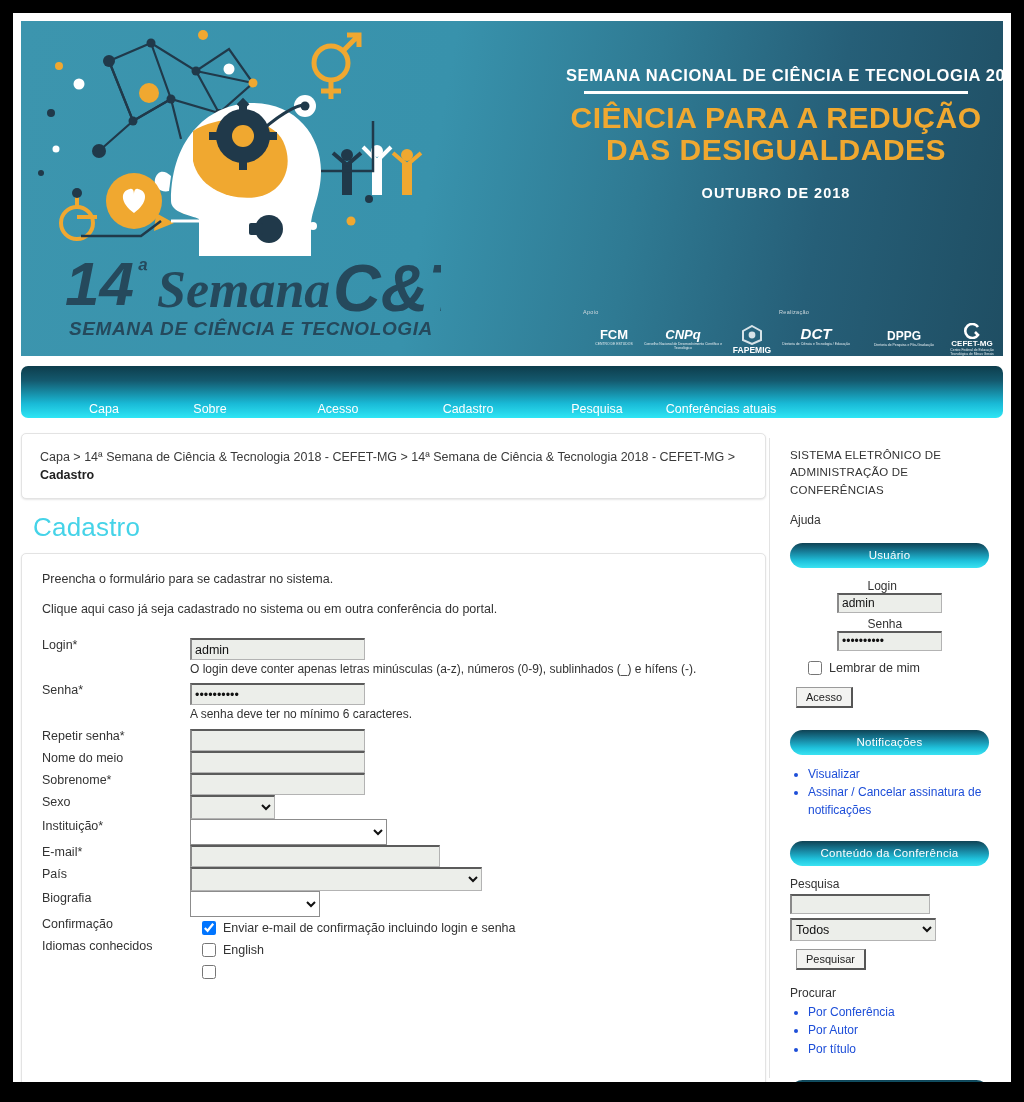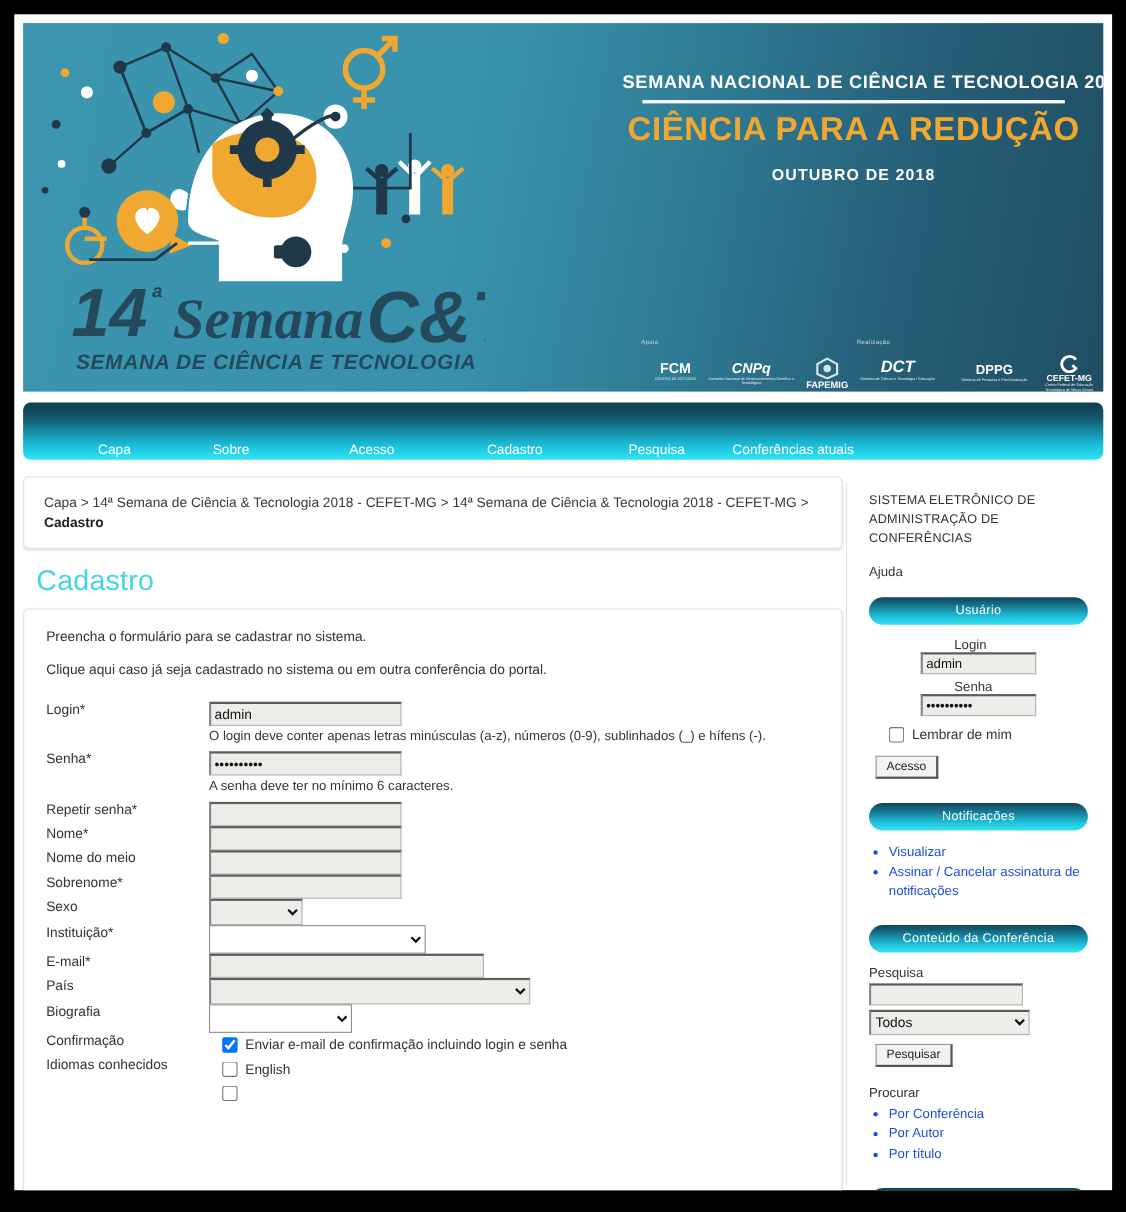--- a/index.html
+++ b/index.html
@@ -296,20 +296,21 @@
       <text x="76" y="36" font-family="Liberation Sans, sans-serif" font-size="26" font-weight="bold" font-style="italic" fill="#25495c">ª</text>
       <text x="96" y="64" font-family="Liberation Serif, serif" font-size="52" font-weight="bold" font-style="italic" fill="#25495c">Semana</text>
       <text x="272" y="68" font-family="Liberation Sans, sans-serif" font-size="66" font-weight="bold" font-style="italic" fill="#25495c">C&amp;T</text>
       <text x="8" y="92" font-family="Liberation Sans, sans-serif" font-size="19" font-weight="bold" font-style="italic" fill="#25495c" letter-spacing="0.6">SEMANA DE CIÊNCIA E TECNOLOGIA</text>
     </svg>
 
     <div class="banner-right">
       <div class="b-line1">SEMANA NACIONAL DE CIÊNCIA E TECNOLOGIA 2018</div>
       <div class="b-rule"></div>
       <div class="b-line2">CIÊNCIA PARA A REDUÇÃO</div>
+      <div class="b-line2">DAS DESIGUALDADES</div>
       <div class="b-line3">OUTUBRO DE 2018</div>
     </div>
 
     <div class="sponsors">
       <div class="sp-label" style="left:2px; top:0;">Apoio</div>
       <div class="sp-label" style="left:198px; top:0;">Realização</div>
 
       <div class="sp-logo" style="left:6px; top:18px; width:54px;">
         <span class="sp-main" style="font-size:13px;">FCM</span>
         <span class="sp-sub">CENTRO DE ESTUDOS</span>
@@ -384,24 +385,20 @@
           <td class="fld">
             <input class="txt" style="width: 175px;" type="password" value="adminadmin">
             <div class="hint">A senha deve ter no mínimo 6 caracteres.</div>
           </td>
         </tr>
         <tr>
           <td class="lbl">Repetir senha*</td>
           <td class="fld"><input class="txt" style="width: 175px;" type="password" value=""></td>
         </tr>
         <tr>
-          <td class="lbl">Nome*</td>
-          <td class="fld"><input class="txt" style="width: 175px;" type="text" value=""></td>
-        </tr>
-        <tr>
           <td class="lbl">Nome do meio</td>
           <td class="fld"><input class="txt" style="width: 175px;" type="text" value=""></td>
         </tr>
         <tr>
           <td class="lbl">Sobrenome*</td>
           <td class="fld"><input class="txt" style="width: 175px;" type="text" value=""></td>
         </tr>
         <tr>
           <td class="lbl">Sexo</td>
           <td class="fld"><select class="sel" style="width:85px"><option></option></select></td>

